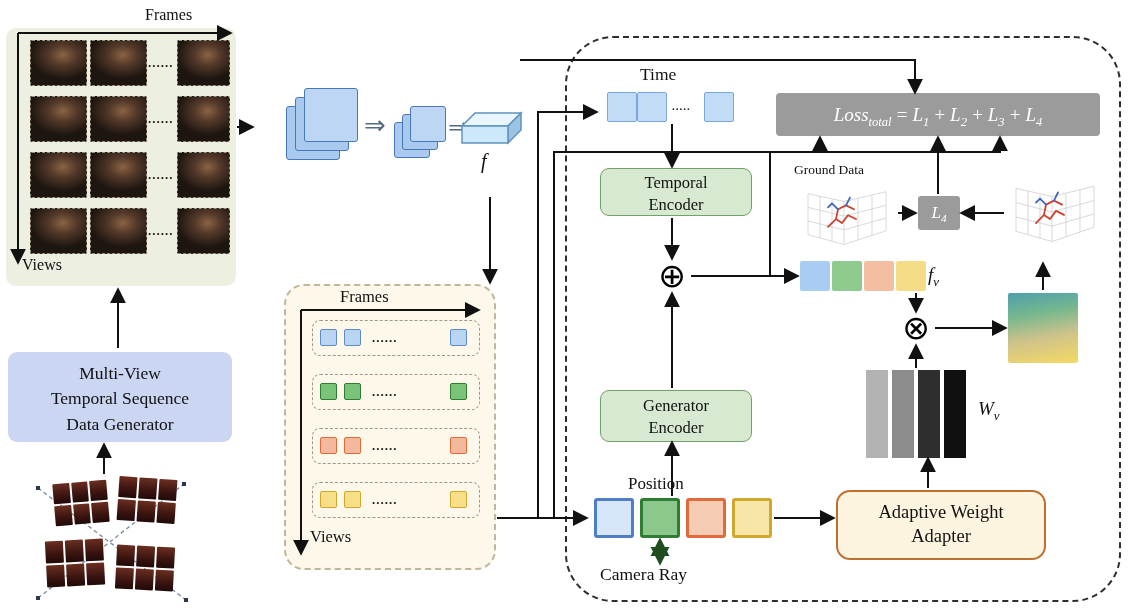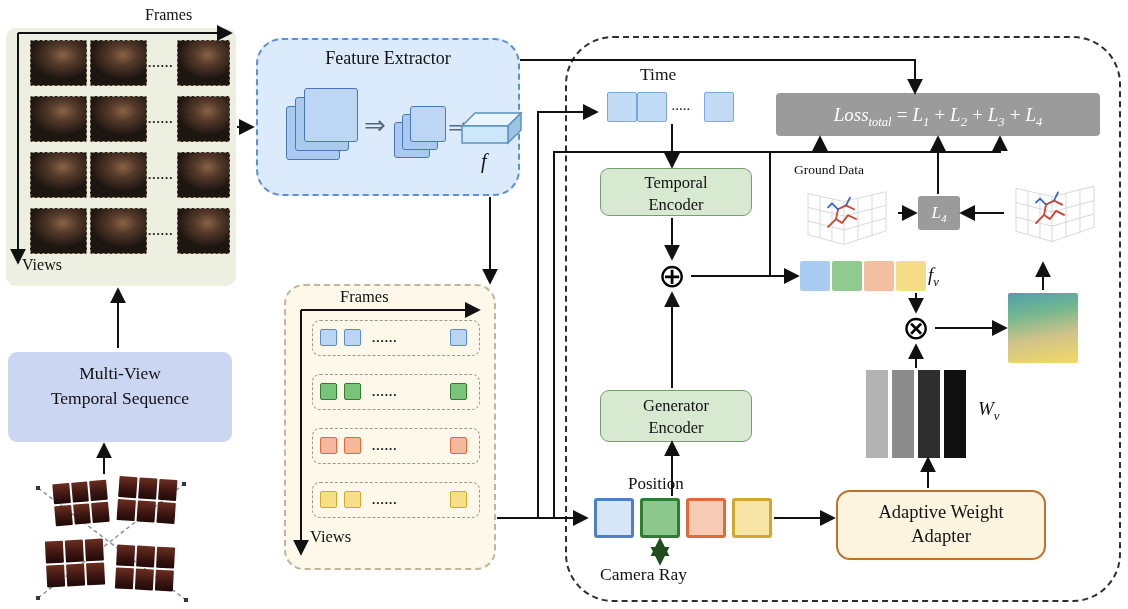--- a/index.html
+++ b/index.html
@@ -87,20 +87,21 @@
   <div class="scene abs" style="left:90px;top:208px"></div>
   <span class="dots" style="left:148px;top:223px">......</span>
   <div class="scene abs" style="left:177px;top:208px;width:53px"></div>
 
   <span class="lbl" style="left:145px;top:6px;font-size:16px">Frames</span>
   <span class="lbl" style="left:22px;top:256px;font-size:16px">Views</span>
 
   <div class="genbox">
     <div>Multi-View</div>
     <div>Temporal Sequence</div>
+    <div>Data Generator</div>
   </div>
 
   <div class="cam">
     <svg width="172" height="130">
       <line x1="12" y1="122" x2="158" y2="8" stroke="#7f90a6" stroke-width="1.4" stroke-dasharray="4 3"></line>
       <line x1="12" y1="12" x2="160" y2="124" stroke="#7f90a6" stroke-width="1.4" stroke-dasharray="4 3"></line>
       <rect x="10" y="120" width="4" height="4" fill="#2a3a4a"></rect>
       <rect x="156" y="6" width="4" height="4" fill="#2a3a4a"></rect>
       <rect x="10" y="10" width="4" height="4" fill="#2a3a4a"></rect>
       <rect x="158" y="122" width="4" height="4" fill="#2a3a4a"></rect>
@@ -132,23 +133,20 @@
     <div class="cluster" style="left:90px;top:70px;width:58px;height:44px;transform:rotate(3deg)">
       <div></div>
         <div></div>
         <div></div>
         <div></div>
         <div></div>
         <div></div>
     </div>
   </div>
 
-  <div class="febox">
-    <div class="fetitle">Feature Extractor</div>
-  </div>
   <div class="layer" style="left:286px;top:106px;width:54px;height:54px"></div>
   <div class="layer" style="left:295px;top:97px;width:54px;height:54px"></div>
   <div class="layer" style="left:304px;top:88px;width:54px;height:54px;background:#bcd6f4"></div>
   <span class="flow" style="left:364px;top:110px">⇒</span>
   <div class="layer" style="left:394px;top:122px;width:36px;height:36px"></div>
   <div class="layer" style="left:402px;top:114px;width:36px;height:36px"></div>
   <div class="layer" style="left:410px;top:106px;width:36px;height:36px;background:#bcd6f4"></div>
   <span class="flow" style="left:448px;top:112px">⇒</span>
   <svg class="abs" style="left:458px;top:96px" width="72" height="52">
     <polygon points="4,30 17,17 63,17 50,30" fill="#e9f6fe" stroke="#5e93c0" stroke-width="1.5"></polygon>

